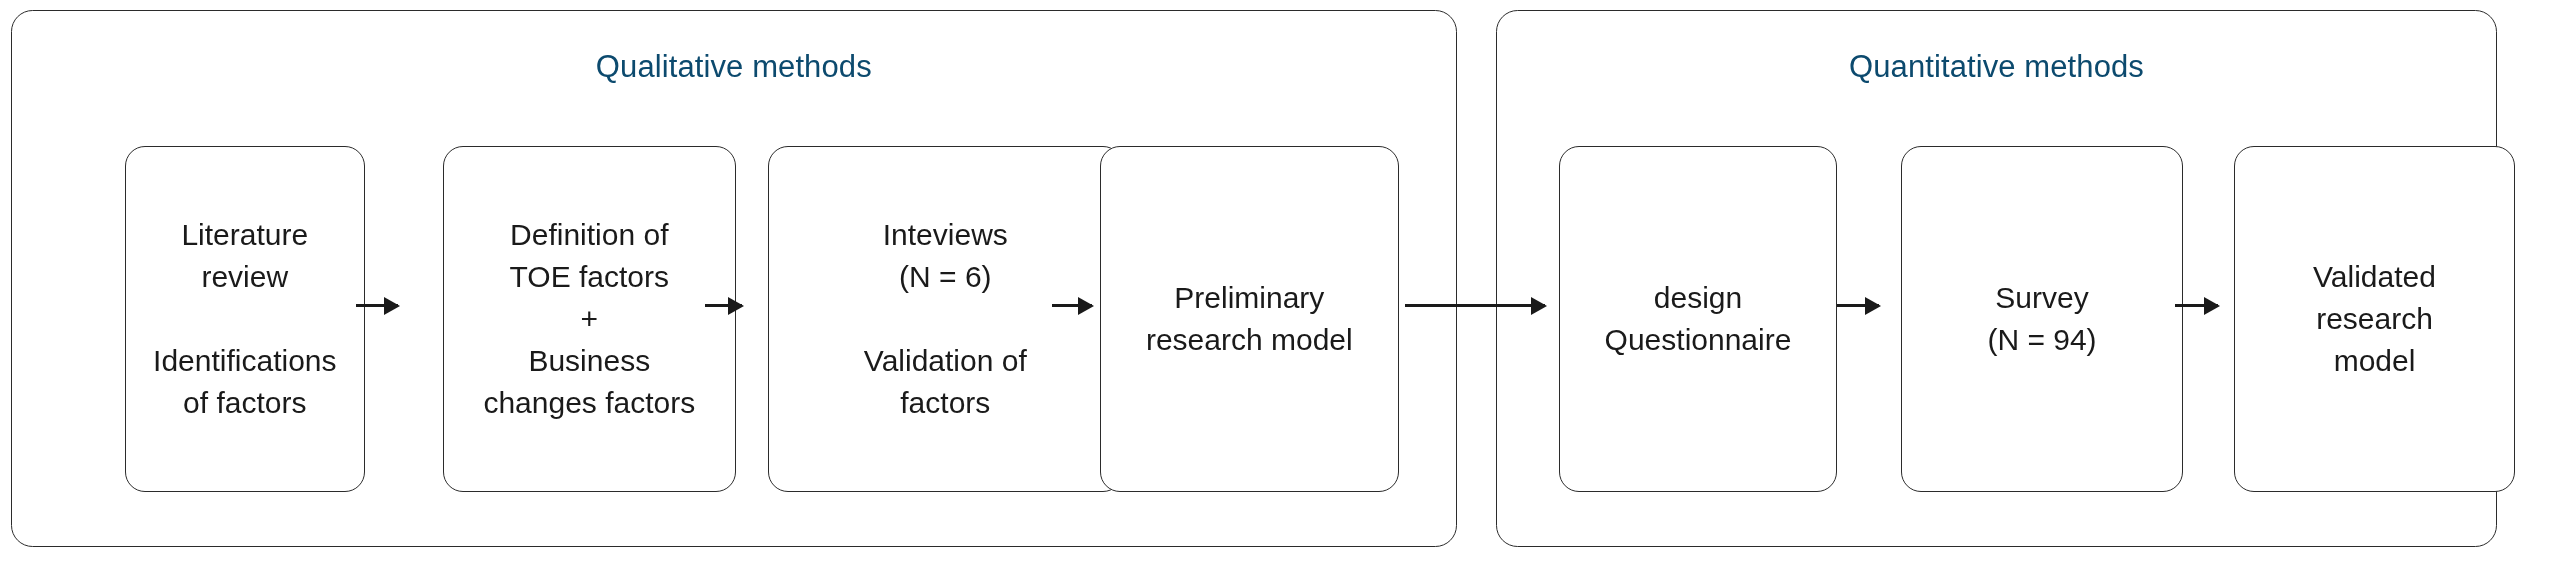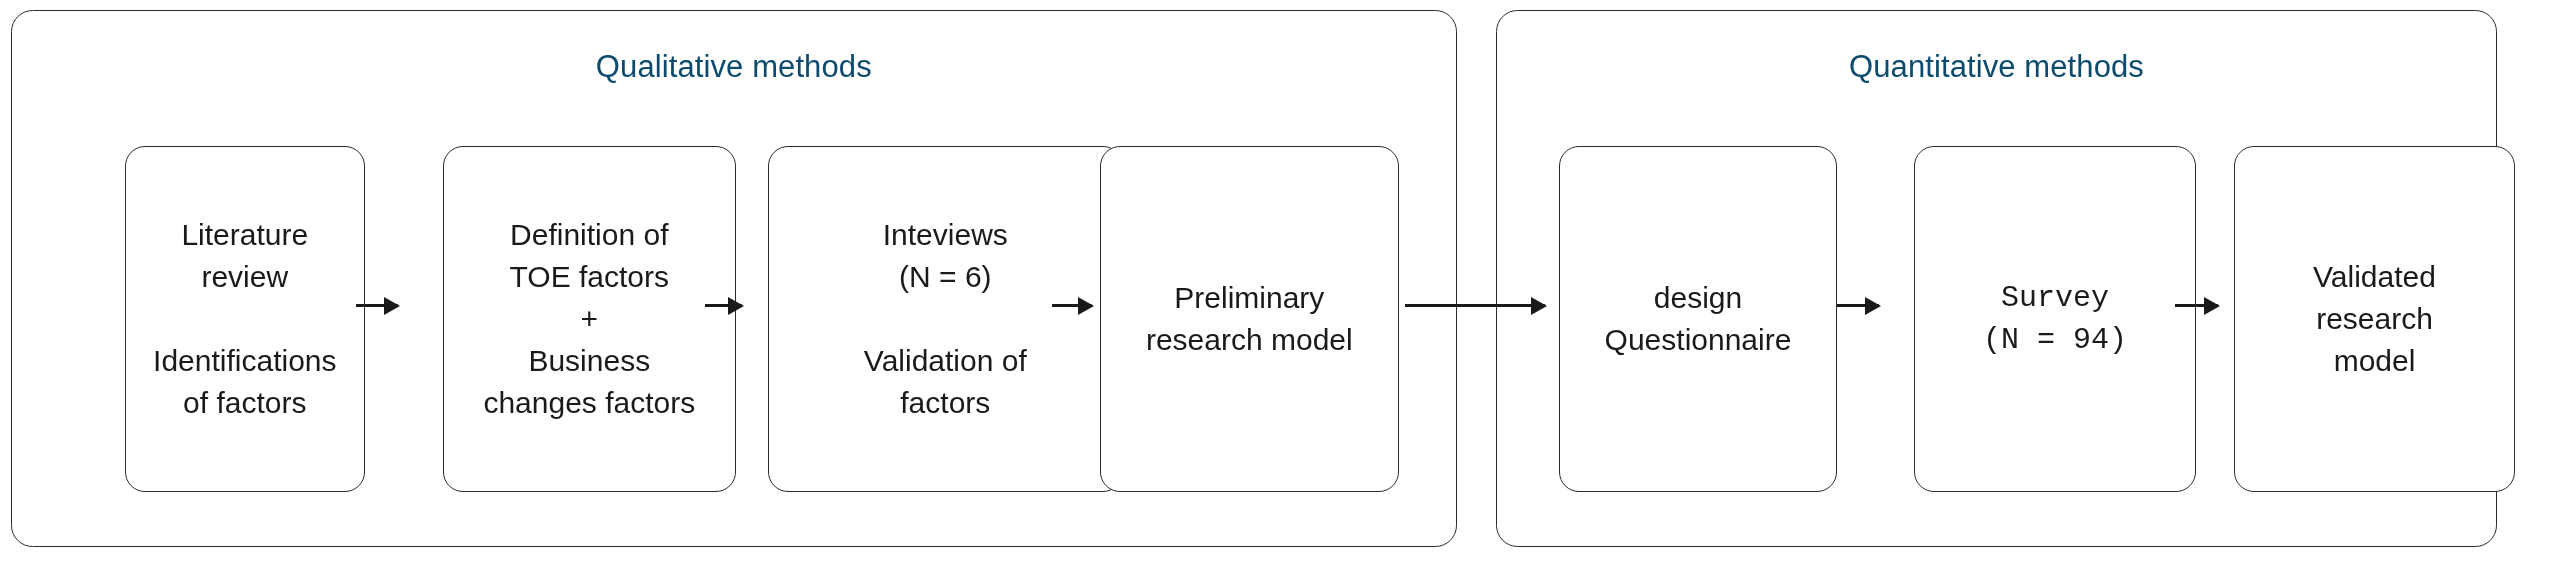--- a/index.html
+++ b/index.html
@@ -161,21 +161,21 @@
 
   <div class="phase" id="phase-quantitative">
 
     <div class="phase-title">Quantitative methods</div>
 
     <div class="step" id="step-questionnaire" style="left:62px;">
       <span class="line">design</span>
       <span class="line">Questionnaire</span>
     </div>
 
-    <div class="step" id="step-survey" style="left:417px;font-family:Liberation Mono, monospace;">
+    <div class="step" id="step-survey" style="left:404px;">
       <span class="line">Survey</span>
       <span class="line">(N = 94)</span>
     </div>
 
     <div class="step" id="step-validated-model" style="left:737px;">
       <span class="line">Validated</span>
       <span class="line">research</span>
       <span class="line">model</span>
     </div>
 

